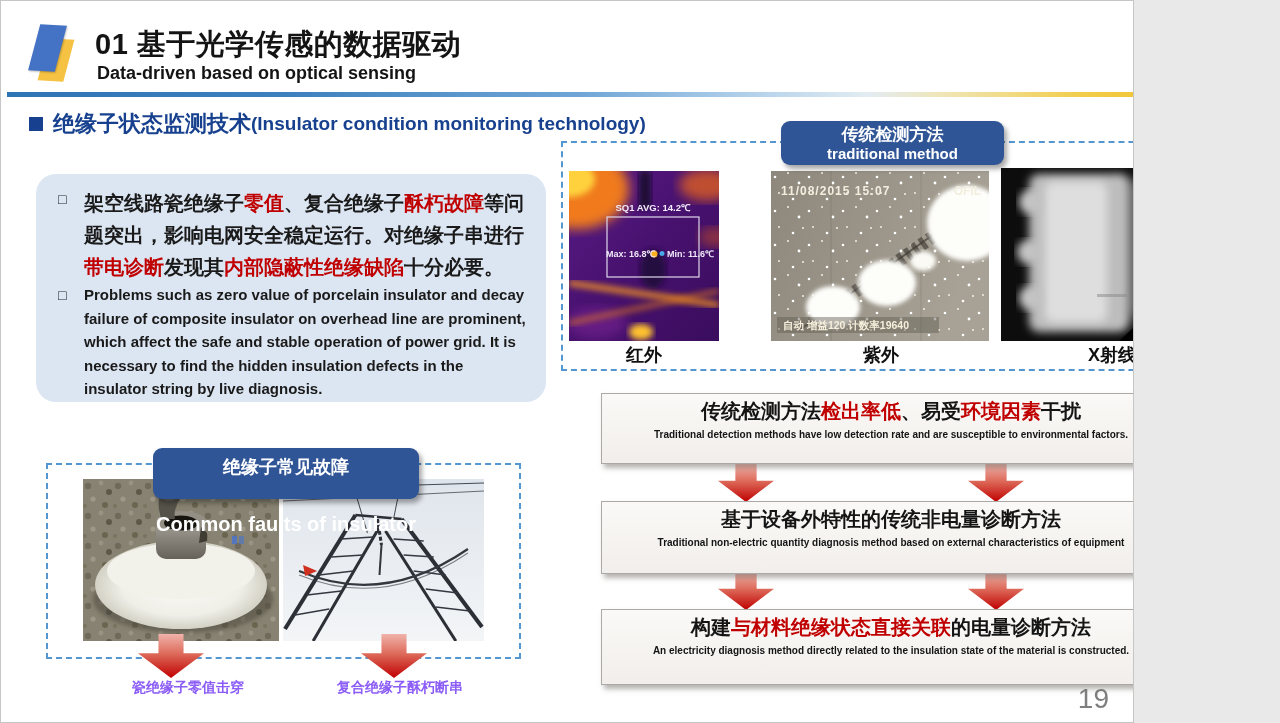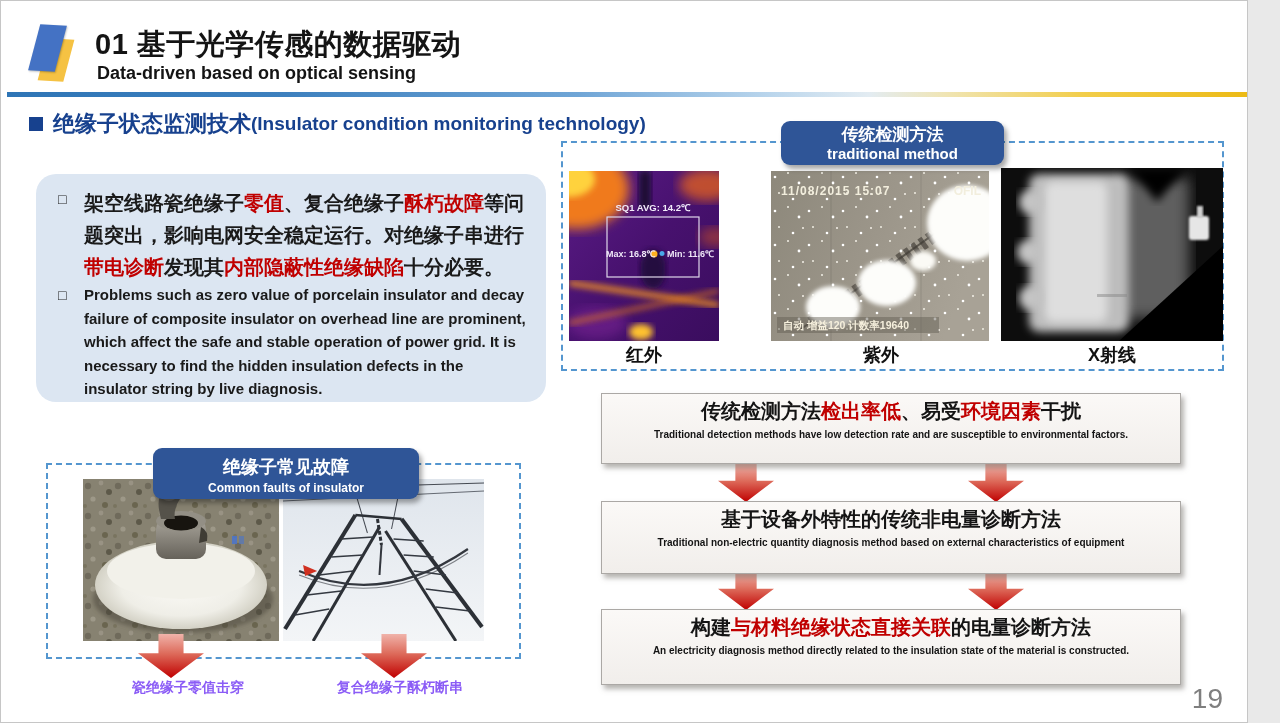--- a/index.html
+++ b/index.html
@@ -1,16 +1,16 @@
 <!DOCTYPE html>
 <html><head>
 <meta charset="utf-8">
 <style>
   html,body{margin:0;padding:0;background:#e9e9e9;}
-  .slide{position:relative;width:1248px;height:723px;background:#ffffff;border:1px solid #c6c6c6;
+  .slide{position:relative;width:1134px;height:723px;background:#ffffff;border:1px solid #c6c6c6;
          overflow:hidden;font-family:"Liberation Sans",sans-serif;color:#111;box-sizing:border-box;}
   .abs{position:absolute;}
   .red{color:#C00000;}
 
   
   .logo-yellow{position:absolute;left:42px;top:38px;width:26px;height:42px;background:#F5C243;transform:skewX(-12deg) rotate(3deg);}
   .logo-blue{position:absolute;left:33px;top:24px;width:27px;height:46px;background:#4472C4;transform:skewX(-12deg) rotate(3deg);box-shadow:1px 1px 2px rgba(0,0,0,.25);}
   .hdr-title{left:94px;top:24px;font-size:29px;font-weight:bold;letter-spacing:.5px;color:#141414;}
   .hdr-sub{left:96px;top:62px;font-size:18px;font-weight:bold;color:#141414;}
   .divider{left:6px;top:91px;width:1268px;height:5px;
@@ -34,21 +34,21 @@
   .trad-box{left:560px;top:140px;width:663px;height:230px;}
   .fault-box{left:45px;top:462px;width:475px;height:196px;}
 
   
   .banner{background:#2F5597;border-radius:9px;color:#fff;text-align:center;box-shadow:3px 4px 5px rgba(0,0,0,.35);z-index:5;}
   .trad-banner{left:780px;top:120px;width:223px;height:44px;padding-top:3px;box-sizing:border-box;}
   .fault-banner{left:152px;top:447px;width:266px;height:51px;padding-top:8px;box-sizing:border-box;}
   .banner-zh{font-size:17px;font-weight:bold;line-height:21px;}
   .banner-en{font-size:15px;font-weight:bold;line-height:18px;}
   .fault-banner .banner-zh{font-size:18px;line-height:23px;}
-  .fault-banner .banner-en{font-size:12px;line-height:19px;}
+  .fault-banner .banner-en{font-size:20px;line-height:19px;margin-top:36px;}
 
   .photo{position:absolute;overflow:hidden;}
   .photo svg{display:block;width:100%;height:100%;}
   .trad-label{top:342px;font-size:18px;font-weight:bold;color:#111;transform:translateX(-50%);white-space:nowrap;}
 
   
   .flow-box{left:600px;width:580px;background:linear-gradient(180deg,#FBF9F7 0%,#F1EEEB 100%);
     border:1px solid #ABA8A5;box-shadow:3px 4px 5px rgba(110,105,100,.5);text-align:center;box-sizing:border-box;z-index:2;}
   .flow-zh{font-size:20px;font-weight:bold;color:#141414;line-height:26px;margin-top:4px;}
   .flow-en{font-size:10px;font-weight:bold;color:#141414;line-height:19px;max-width:520px;margin:1px auto 0;}

